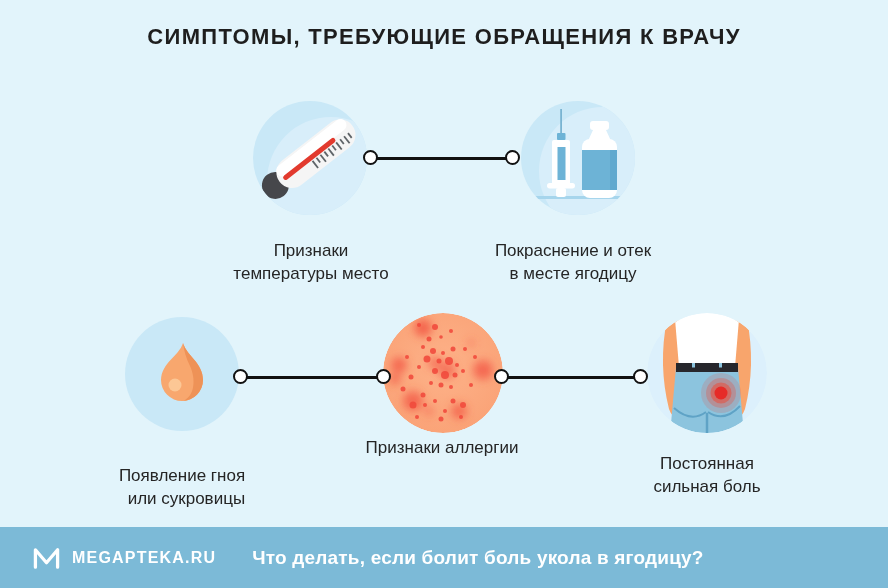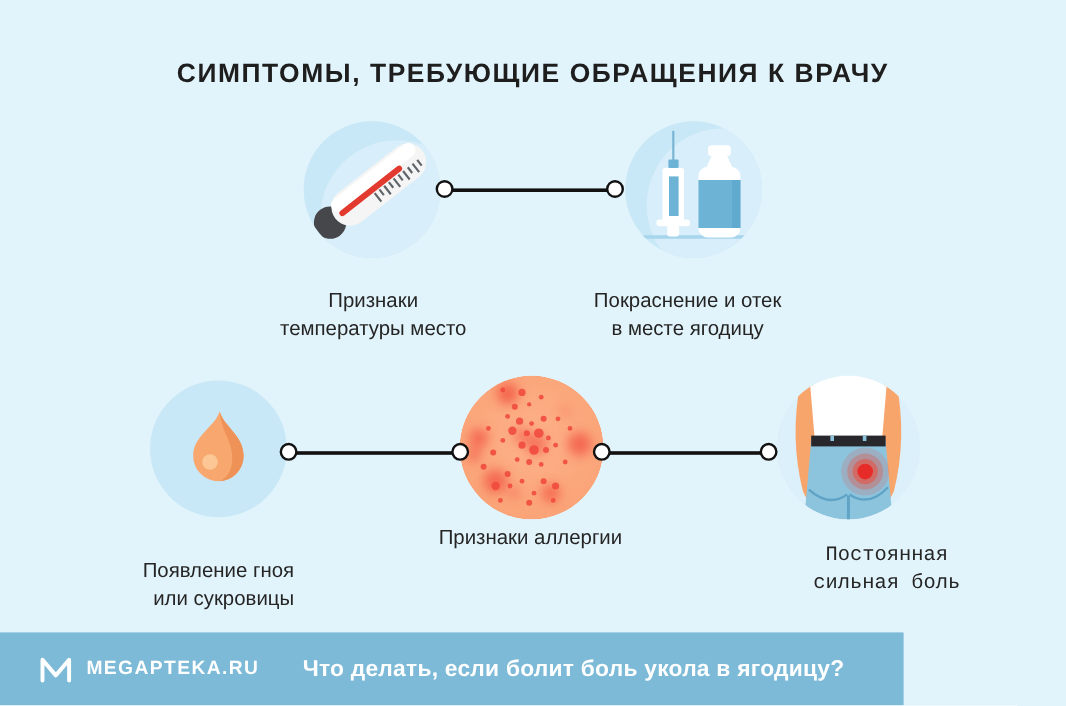--- a/index.html
+++ b/index.html
@@ -1,19 +1,19 @@
 <!DOCTYPE html>
 <html><head>
 <meta charset="utf-8">
 <style>
   html,body{margin:0;padding:0;}
   body{font-family:"Liberation Sans", sans-serif;}
   .stage{position:relative;width:888px;height:588px;background:#e2f4fb;overflow:hidden;}
 
-  .title{position:absolute;left:0;top:48px;width:888px;text-align:center;
+  .title{position:absolute;left:0;top:24px;width:888px;text-align:center;
          font-size:22px;font-weight:800;letter-spacing:1.3px;color:#1e1e1e;}
 
   .circle{position:absolute;border-radius:50%;background:#c9e8f7;overflow:hidden;}
   .circle .shade{position:absolute;width:112%;height:112%;border-radius:50%;background:#d8eefa;}
   .circle svg{position:relative;z-index:2;}
 
   .c-thermo{left:253px;top:101px;width:114px;height:114px;}
   .c-thermo .shade{left:14px;top:16px;}
   .c-syringe{left:521px;top:101px;width:114px;height:114px;}
   .c-syringe .shade{left:18px;top:6px;}
@@ -23,21 +23,21 @@
 
   .thermo-wrap{position:absolute;left:1px;top:34px;transform:rotate(-38deg);z-index:2;}
 
   .connector{position:absolute;height:2.5px;background:#111;z-index:1;}
   .node{position:absolute;width:11px;height:11px;border-radius:50%;
         background:#fff;border:2.5px solid #111;z-index:3;}
 
   .label{position:absolute;transform:translateX(-50%);text-align:center;
          font-size:17px;line-height:23px;color:#252525;white-space:nowrap;}
 
-  .footer{position:absolute;left:0;top:527px;width:753px;height:61px;background:#7cbad7;
+  .footer{position:absolute;left:0;top:527px;width:888px;height:61px;background:#7cbad7;
           display:flex;align-items:center;}
   .footer .logo{margin-left:32px;display:flex;align-items:center;}
   .footer .brand{margin-left:11px;color:#fff;font-weight:800;font-size:16px;letter-spacing:1.2px;}
   .footer .question{margin-left:36px;color:#fff;font-weight:800;font-size:19px;letter-spacing:.2px;}
 </style>
 </head>
 <body>
 
 <div class="stage">
 
@@ -213,21 +213,21 @@
   <div class="node" style="left:633px;top:369px;"></div>
 
   <div class="label" style="left:182px;top:464px;text-align:right;">
     <div>Появление гноя</div>
     <div>или сукровицы</div>
   </div>
   <div class="label" style="left:442px;top:436px;">
     <div>Признаки аллергии</div>
     <div></div>
   </div>
-  <div class="label" style="left:739px;top:452px;font-family:Liberation Mono, monospace;">
+  <div class="label" style="left:707px;top:452px;">
     <div>Постоянная</div>
     <div>сильная боль</div>
   </div>
 
   <div class="footer">
     <span class="logo">
       <svg width="29" height="27" viewBox="0 0 30 28">
         <polyline points="3.5,24 3.5,6 15,19.5 26.5,6 26.5,24" fill="none" stroke="#ffffff" stroke-width="3.4" stroke-linecap="round" stroke-linejoin="round"></polyline>
       </svg>
     </span>

